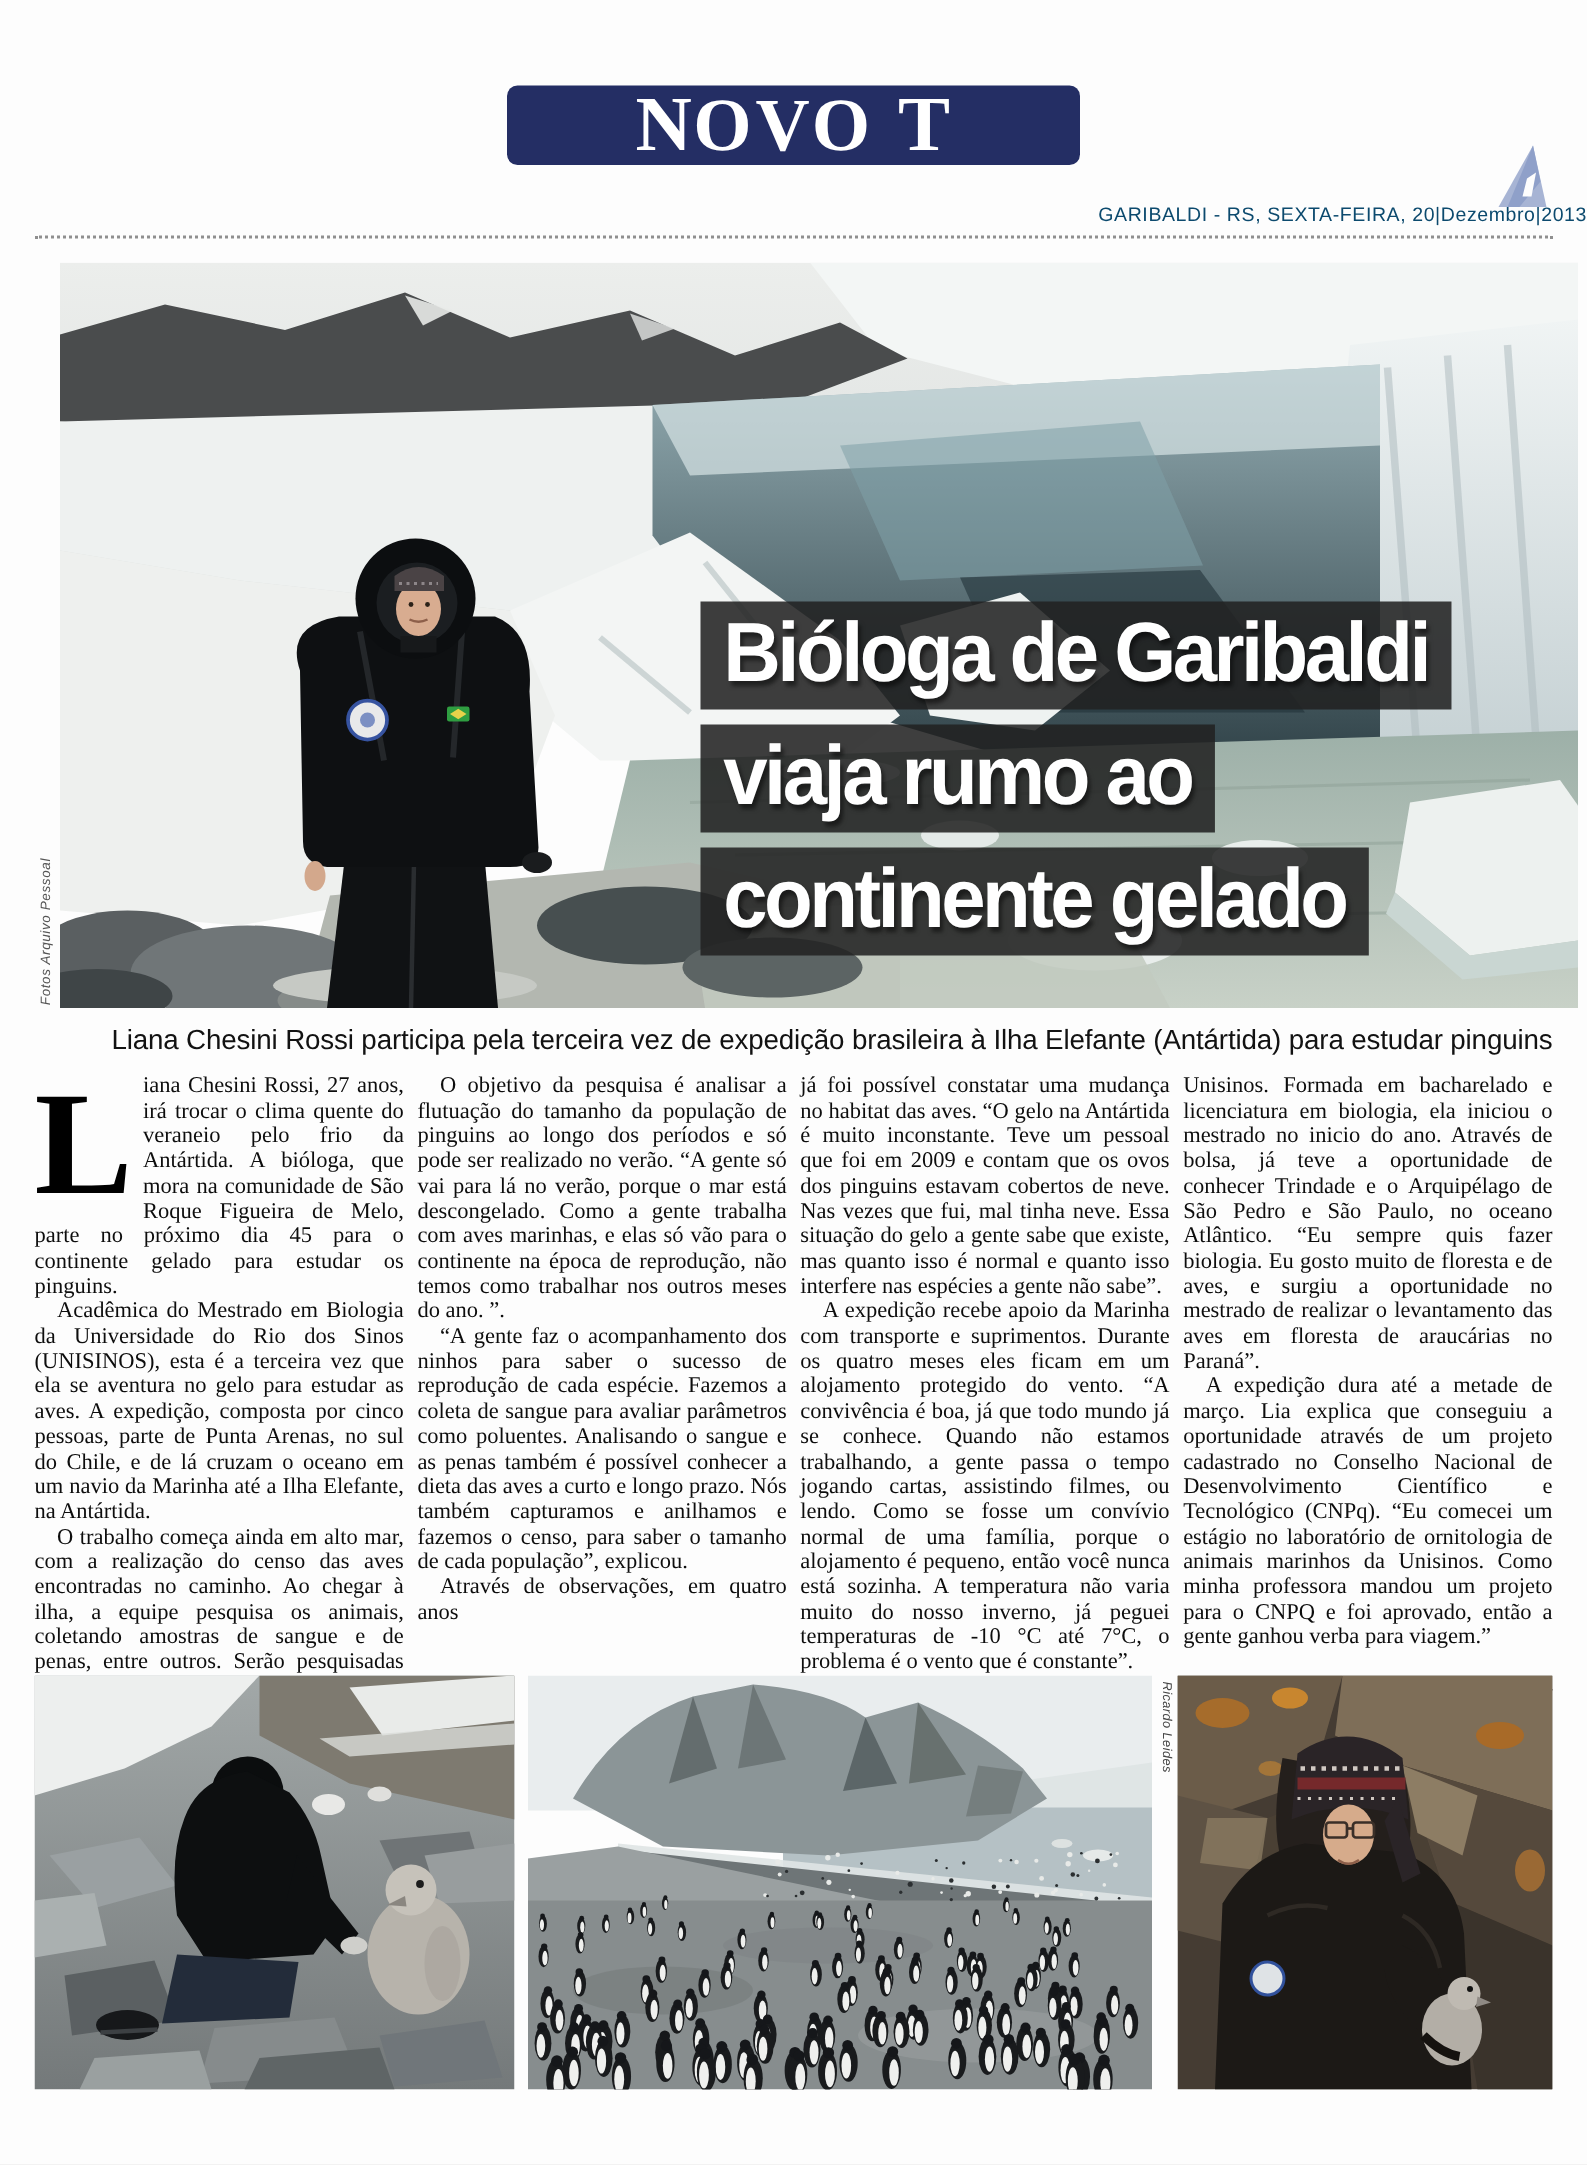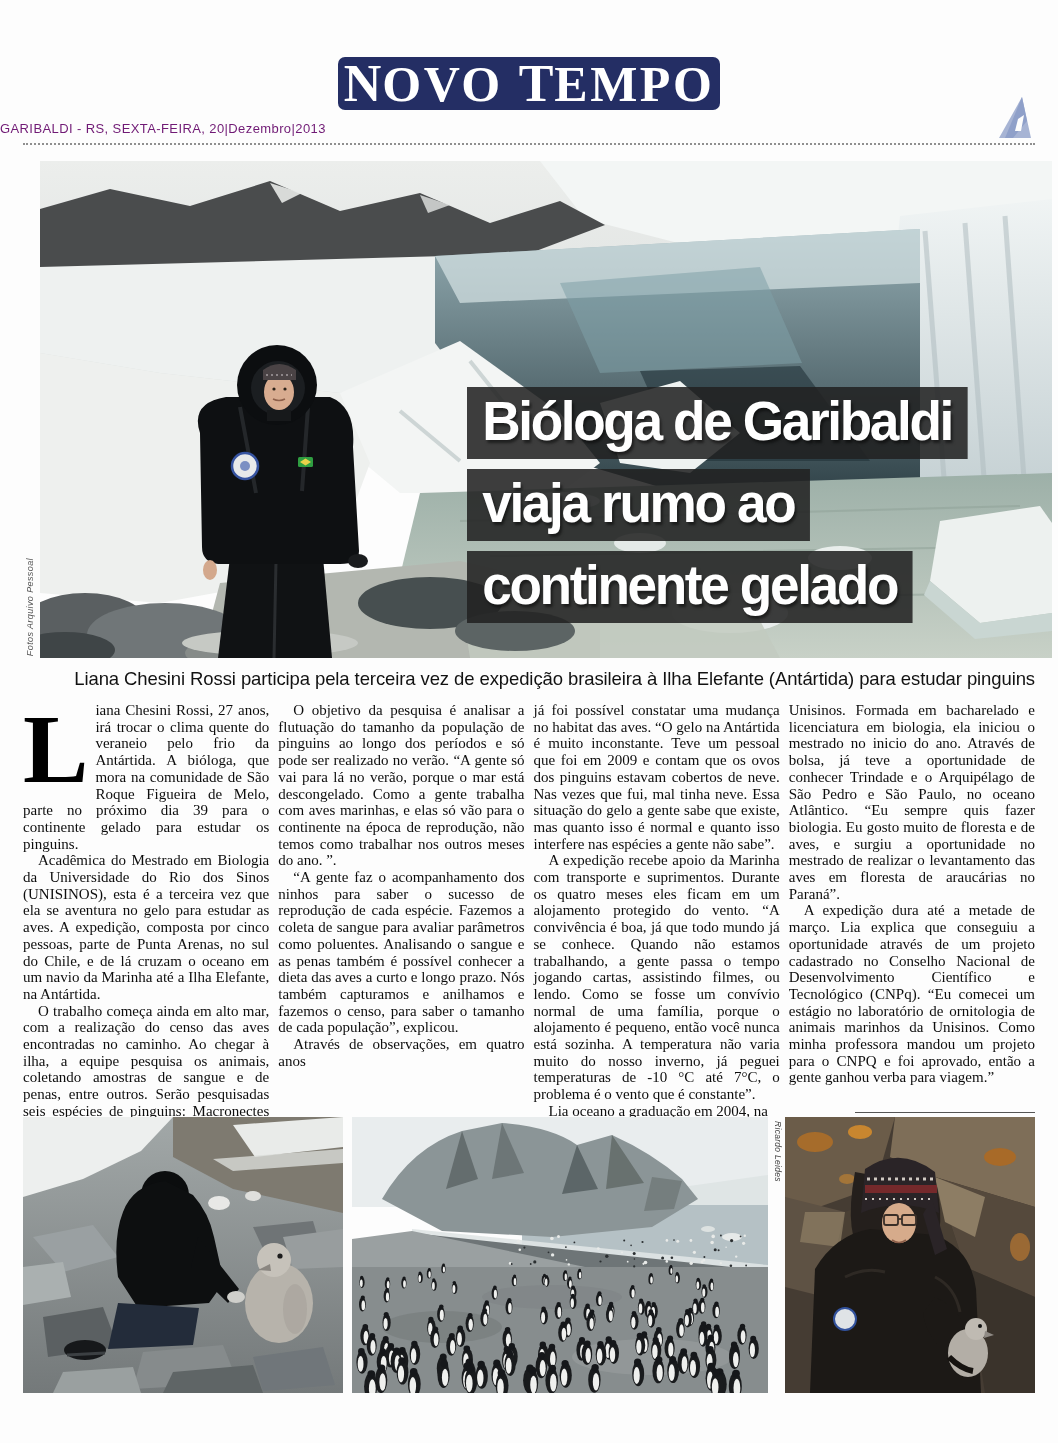--- a/index.html
+++ b/index.html
@@ -7,22 +7,22 @@
         font-family:"Liberation Serif",serif;overflow:hidden;}
 
   
   .masthead{width:382px;height:53px;margin:57px auto 0;background:#242e64;border-radius:7px;
             display:flex;align-items:baseline;justify-content:center;color:#fff;
             font-family:"Liberation Serif",serif;font-weight:bold;padding-top:0;box-sizing:border-box;}
   .mast-word{display:flex;align-items:baseline;line-height:53px;}
   .mast-word+.mast-word{margin-left:16px;}
   .mast-big{font-size:52px;letter-spacing:1px;}
   .mast-small{font-size:50px;letter-spacing:2.5px;}
-  .dateline{text-align:left;font-family:"Liberation Sans",sans-serif;font-size:13px;color:#701a75;
-            margin-top:11px;letter-spacing:.4px;}
+  .dateline{text-align:right;font-family:"Liberation Sans",sans-serif;font-size:13px;color:#0c4a6e;
+            margin-top:25px;letter-spacing:.4px;}
   .rule-dotted{margin:7px 23px 0;border-top:2px dotted #8f8f8f;height:0;}
   .fin-logo{position:absolute;right:23px;top:95px;width:44px;height:44px;}
 
   
   .hero{position:relative;margin:16px 40px 0;width:1057px;height:497px;overflow:visible;}
   .hero-frame{position:absolute;inset:0;overflow:hidden;}
   .hero svg.scene{display:block;width:1012px;height:497px;}
   .credit-left{position:absolute;left:-15px;bottom:2px;writing-mode:vertical-rl;transform:rotate(180deg);
                font-family:"Liberation Sans",sans-serif;font-style:italic;font-size:9px;color:#555;
                letter-spacing:.4px;white-space:nowrap;}
@@ -63,21 +63,20 @@
 
 <div class="page">
 
   <div class="masthead">
     <span class="mast-word">
         <span class="mast-big">N</span>
         <span class="mast-small">OVO</span>
       </span>
     <span class="mast-word">
         <span class="mast-big">T</span>
-        <span class="mast-small">EMPO</span>
       </span>
   </div>
   <div class="dateline">GARIBALDI - RS, SEXTA-FEIRA, 20|Dezembro|2013</div>
   <svg class="fin-logo" viewBox="0 0 44 44">
     <polygon points="31,2 40,43 8,43" fill="#a7b4d4"></polygon>
     <polygon points="31,2 36,26 22,43 14,43" fill="#8fa0c9"></polygon>
     <polygon points="27,24 33,20 30,36 24,36" fill="#fdfdfd"></polygon>
   </svg>
   <div class="rule-dotted"></div>
 
@@ -176,21 +175,21 @@
       <span class="hl">Bióloga de Garibaldi</span>
       <span class="hl">viaja rumo ao</span>
       <span class="hl">continente gelado</span>
     </div>
   </figure>
 
   <p class="subhead">Liana Chesini Rossi participa pela terceira vez de expedição brasileira à Ilha Elefante (Antártida) para estudar pinguins</p>
 
   <section class="article">
     <div class="col">
-      <p class="lead"><span class="dropcap">L</span><span>iana Chesini Rossi, 27 anos, irá trocar o clima quente do veraneio pelo frio da Antártida. A bióloga, que mora na comunidade de São Roque Figueira de Melo, parte no próximo dia 39 para o continente gelado para estudar os pinguins.</span></p>
+      <p class="lead"><span class="dropcap">L</span><span>iana Chesini Rossi, 27 anos, irá trocar o clima quente do veraneio pelo frio da Antártida. A bióloga, que mora na comunidade de São Roque Figueira de Melo, parte no próximo dia 45 para o continente gelado para estudar os pinguins.</span></p>
       <p>Acadêmica do Mestrado em Biologia da Universidade do Rio dos Sinos (UNISINOS), esta é a terceira vez que ela se aventura no gelo para estudar as aves. A expedição, composta por cinco pessoas, parte de Punta Arenas, no sul do Chile, e de lá cruzam o oceano em um navio da Marinha até a Ilha Elefante, na Antártida.</p>
       <p>O trabalho começa ainda em alto mar, com a realização do censo das aves encontradas no caminho. Ao chegar à ilha, a equipe pesquisa os animais, coletando amostras de sangue e de penas, entre outros. Serão pesquisadas seis espécies de pinguins: Macronectes giganteus (petrél-girante-do-sul) Catharacta lombergii (skua-marrom) Dap-</p>
     </div>
     <div class="col">
       <p>O objetivo da pesquisa é analisar a flutuação do tamanho da população de pinguins ao longo dos períodos e só pode ser realizado no verão. “A gente só vai para lá no verão, porque o mar está descongelado. Como a gente trabalha com aves marinhas, e elas só vão para o continente na época de reprodução, não temos como trabalhar nos outros meses do ano. ”.</p>
       <p>“A gente faz o acompanhamento dos ninhos para saber o sucesso de reprodução de cada espécie.  Fazemos a coleta de sangue para avaliar parâmetros como poluentes. Analisando o sangue e as penas também é possível conhecer a dieta das aves a curto e longo prazo. Nós também capturamos e anilhamos e fazemos o censo, para saber o tamanho de cada população”, explicou.</p>
       <p>Através de observações, em quatro anos</p>
     </div>
     <div class="col">
       <p class="cont">já foi possível constatar uma mudança no habitat das aves. “O gelo na Antártida é muito inconstante. Teve um pessoal que foi em 2009 e contam que os ovos dos pinguins estavam cobertos de neve. Nas vezes que fui, mal tinha neve. Essa situação do gelo a gente sabe que existe, mas quanto isso é normal e quanto isso interfere nas espécies a gente não sabe”.</p>

